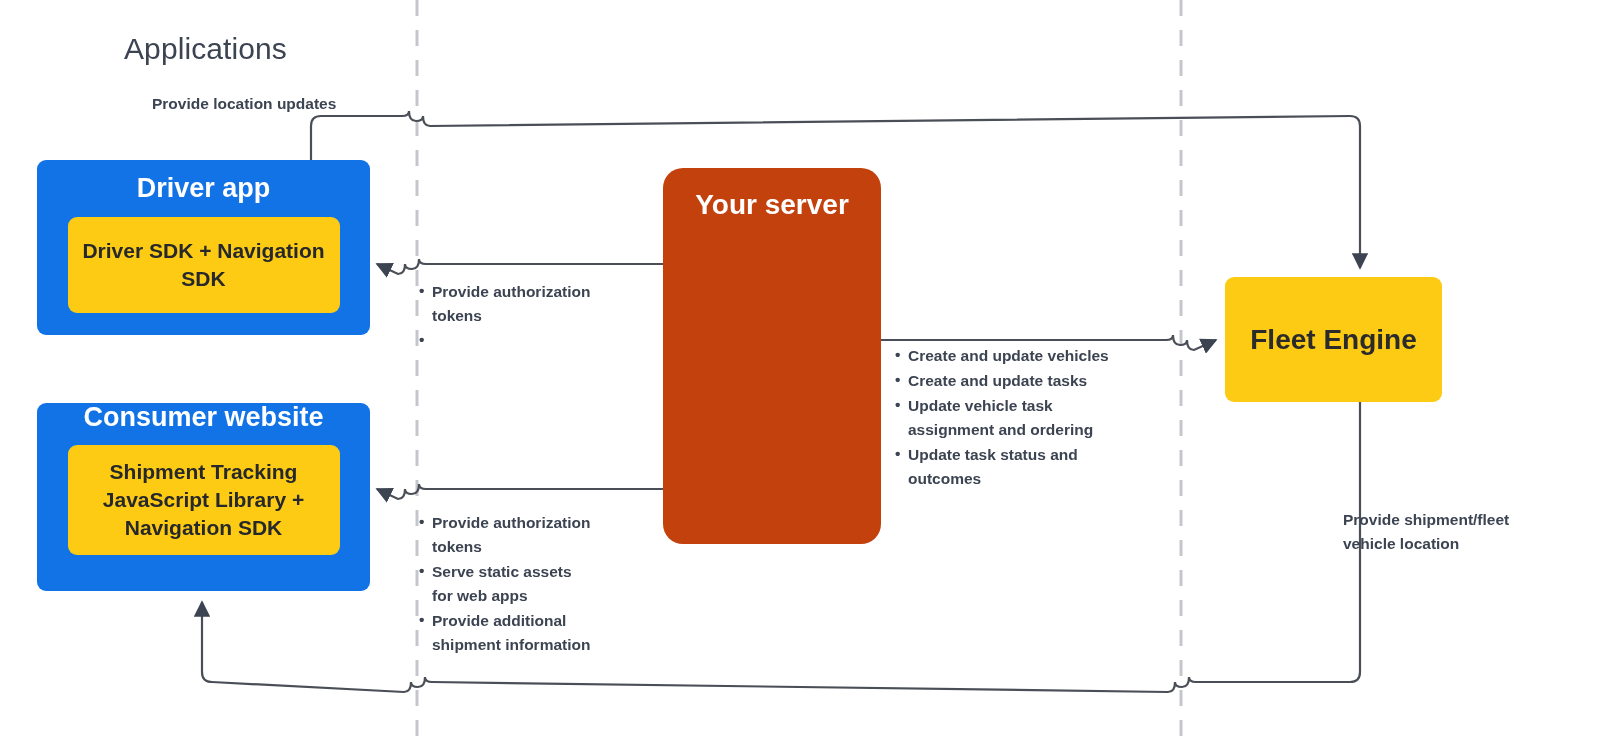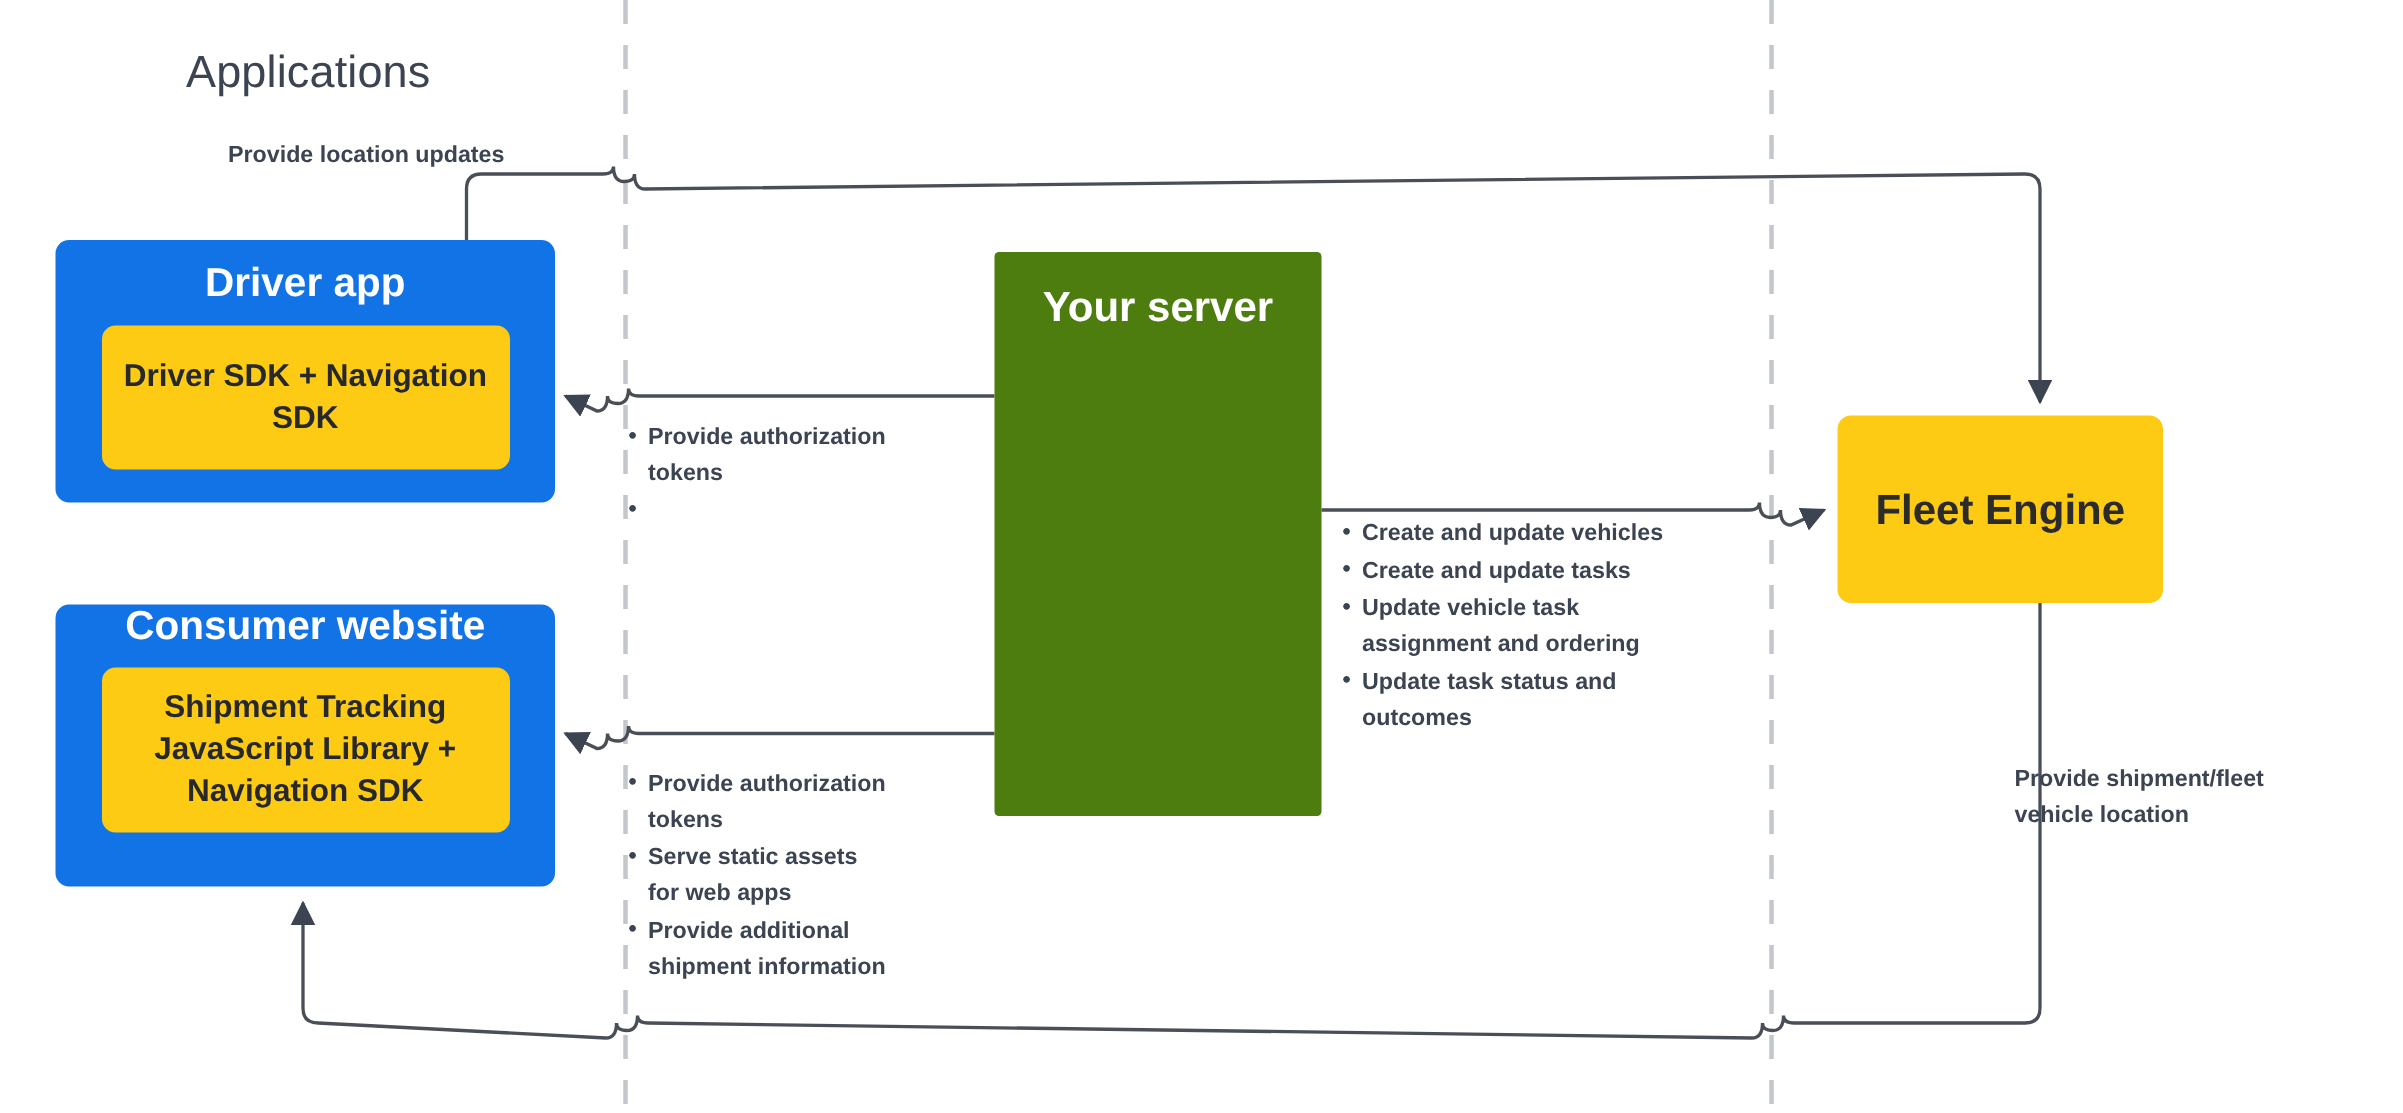--- a/index.html
+++ b/index.html
@@ -26,21 +26,21 @@
     color:#ffffff;font-weight:700;font-size:27px;line-height:1.1;
     text-align:center;white-space:nowrap;
   }
   .sdkbox{
     background:#fdcb14;border-radius:9px;
     display:flex;align-items:center;justify-content:center;
     text-align:center;color:#26282b;font-weight:700;font-size:21px;
     line-height:1.32;box-sizing:border-box;padding:4px 8px;
   }
   .serverbox{
-    background:#4d7c0f;border-radius:3px;
+    background:#c2410c;border-radius:20px;
   }
   .serverbox .title{
     color:#ffffff;font-weight:700;font-size:28px;text-align:center;
     white-space:nowrap;margin-top:21px;
   }
   .enginebox{
     background:#fdcb14;border-radius:9px;
     display:flex;align-items:center;justify-content:center;
   }
   .enginebox .title{

